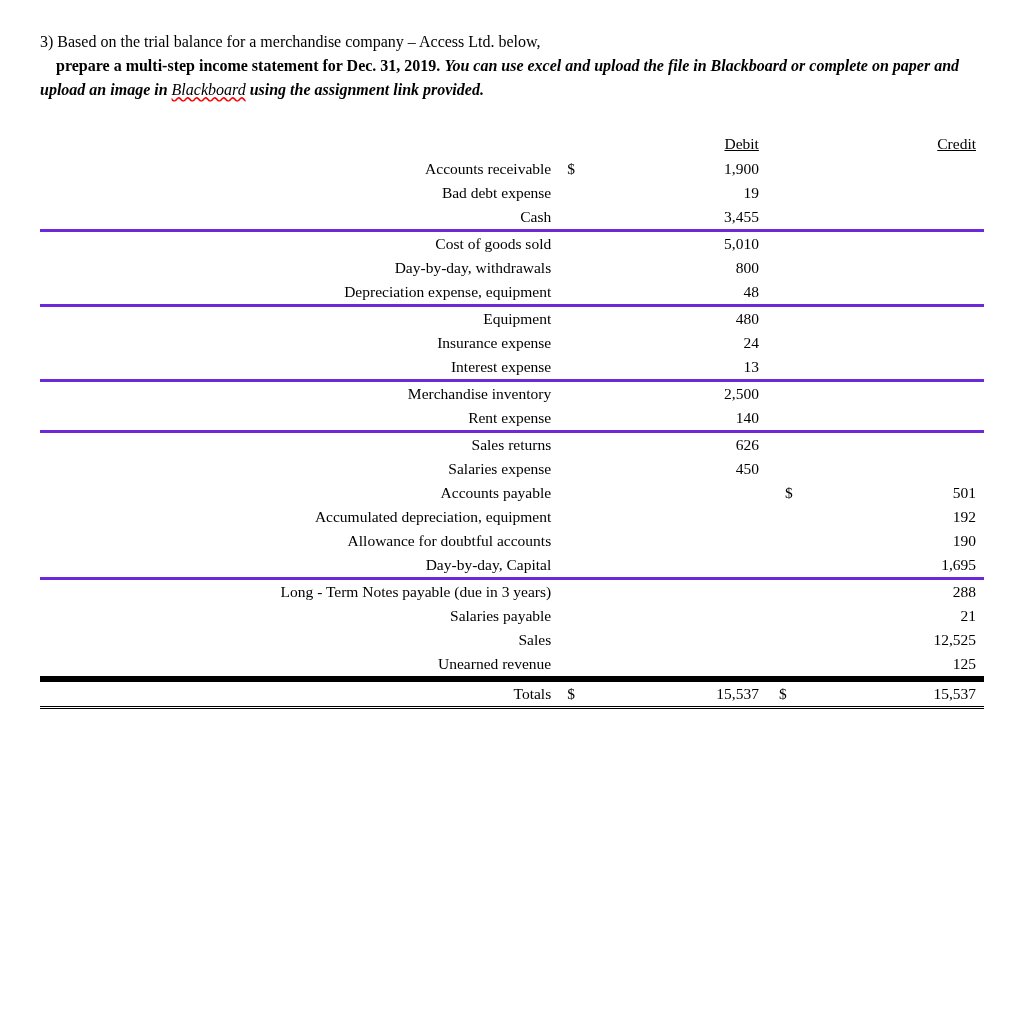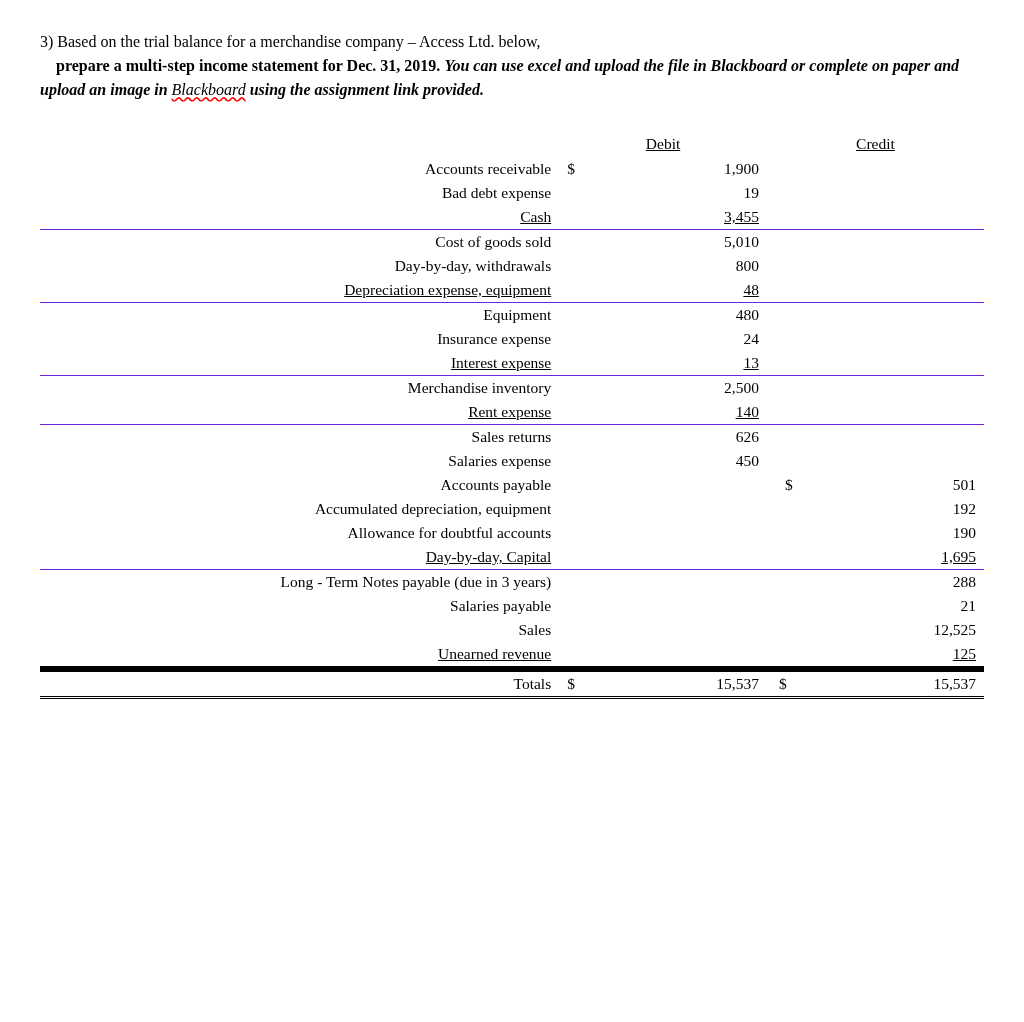--- a/index.html
+++ b/index.html
@@ -59,31 +59,30 @@
     }
 
     .col-credit {
       width: 23%;
       text-align: right;
     }
 
     .header-row th {
       font-weight: normal;
       text-decoration: underline;
-      text-align: center;
+      text-align: right;
       padding-bottom: 4px;
     }
 
     .header-row th.col-account {
       text-align: left;
     }
 
     .border-bottom td {
-      border-bottom: 1px solid #6d28d9;
-      text-decoration: underline;
+      border-bottom: 3px solid #6d28d9;
     }
 
     .totals-row td {
       border-top: 6px solid #000000;
       border-bottom: 3px double #000;
       font-size: 15.5px;
     }
 
     .indent {
       padding-left: 40px;

